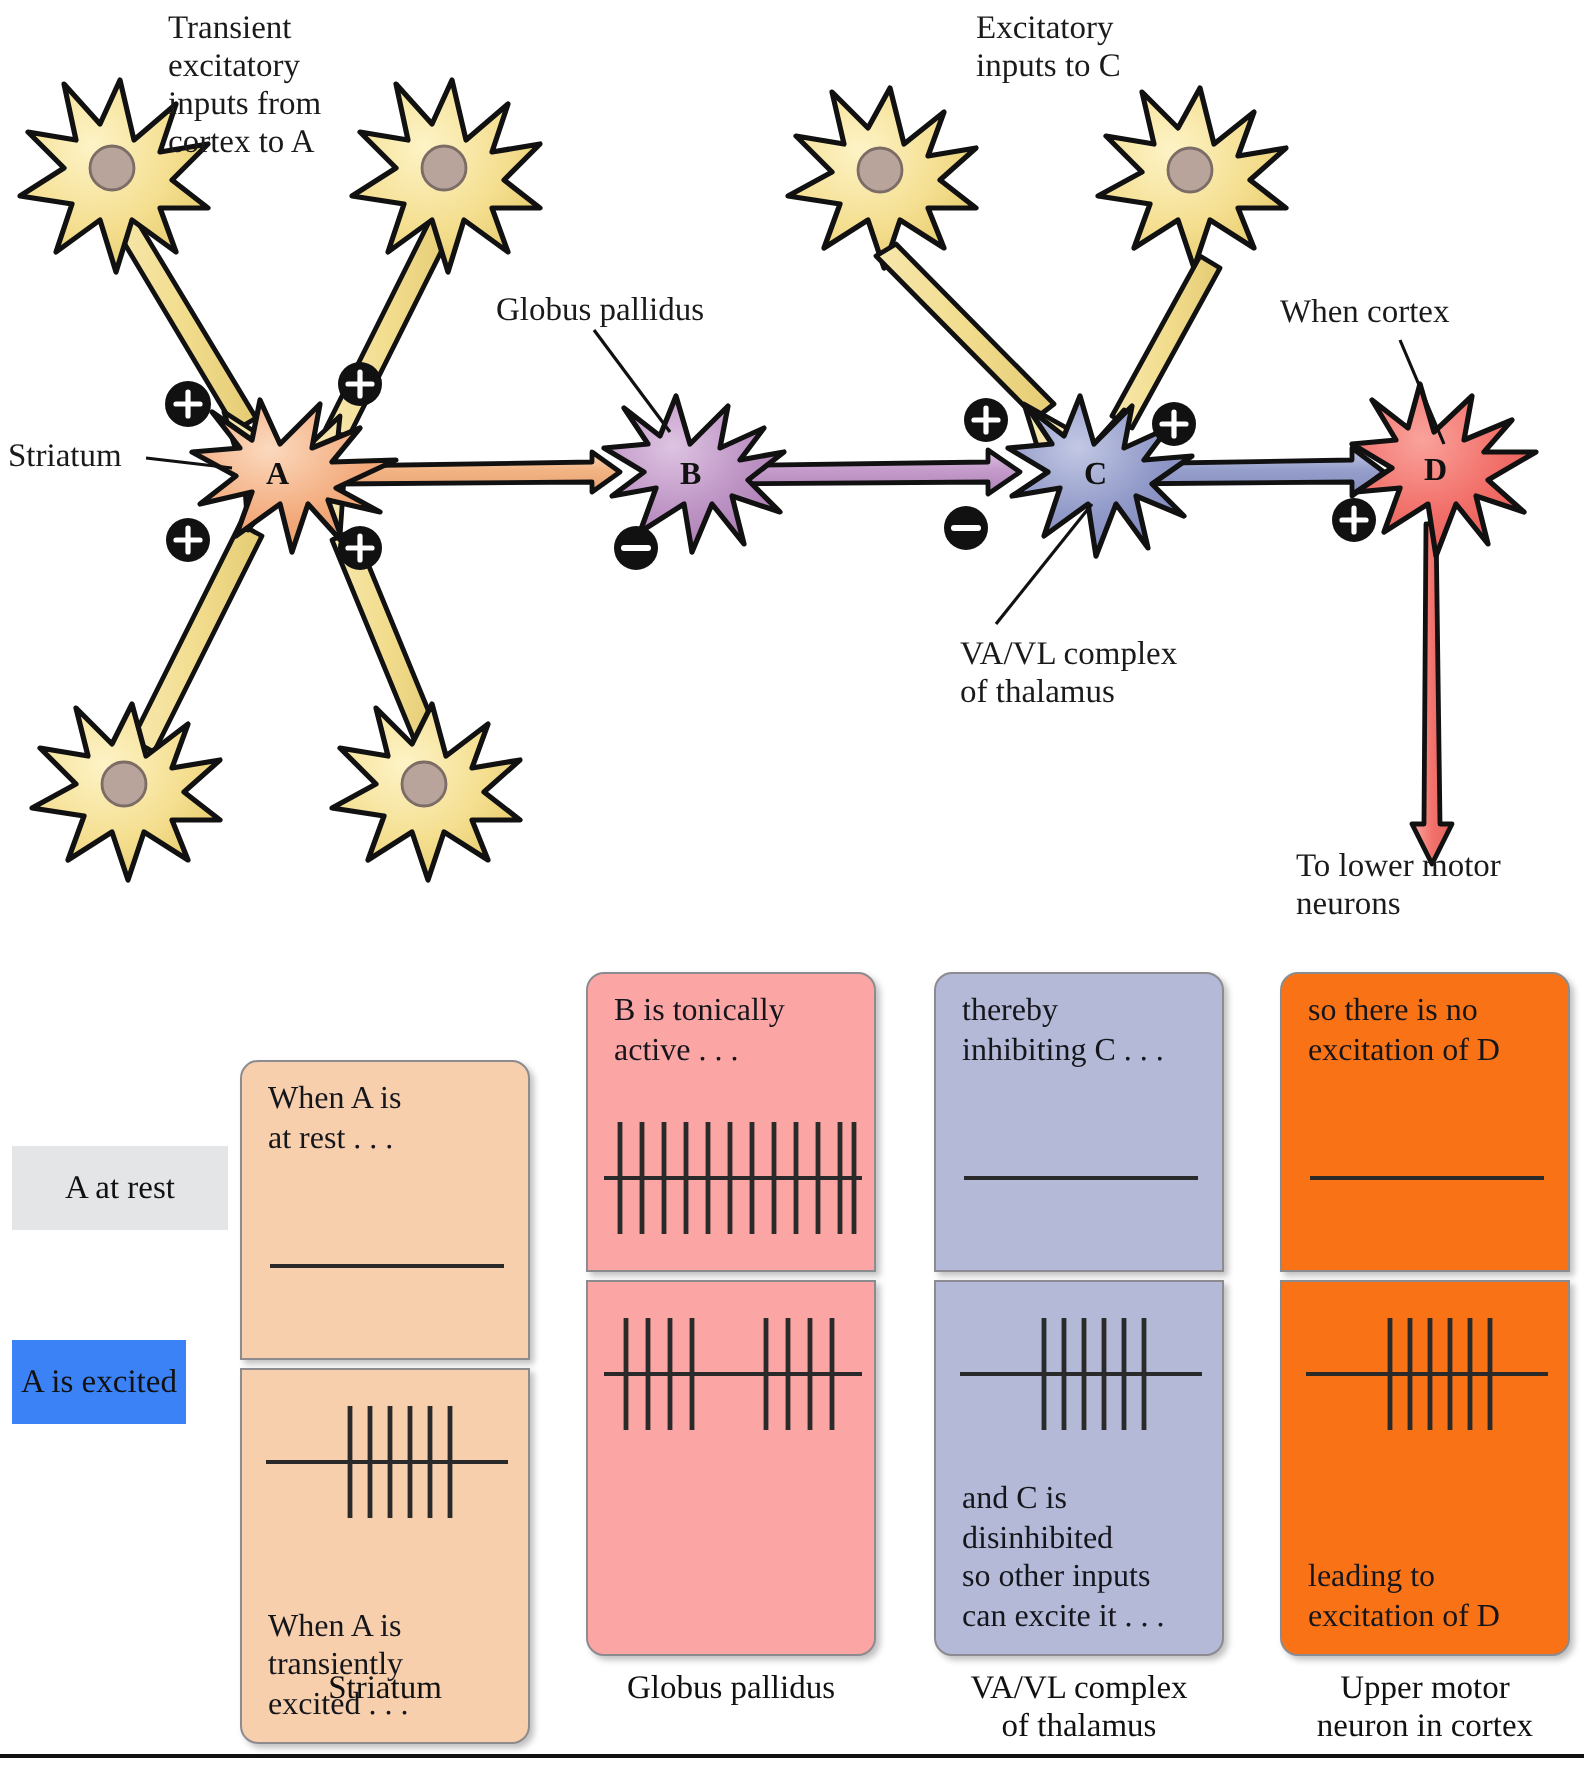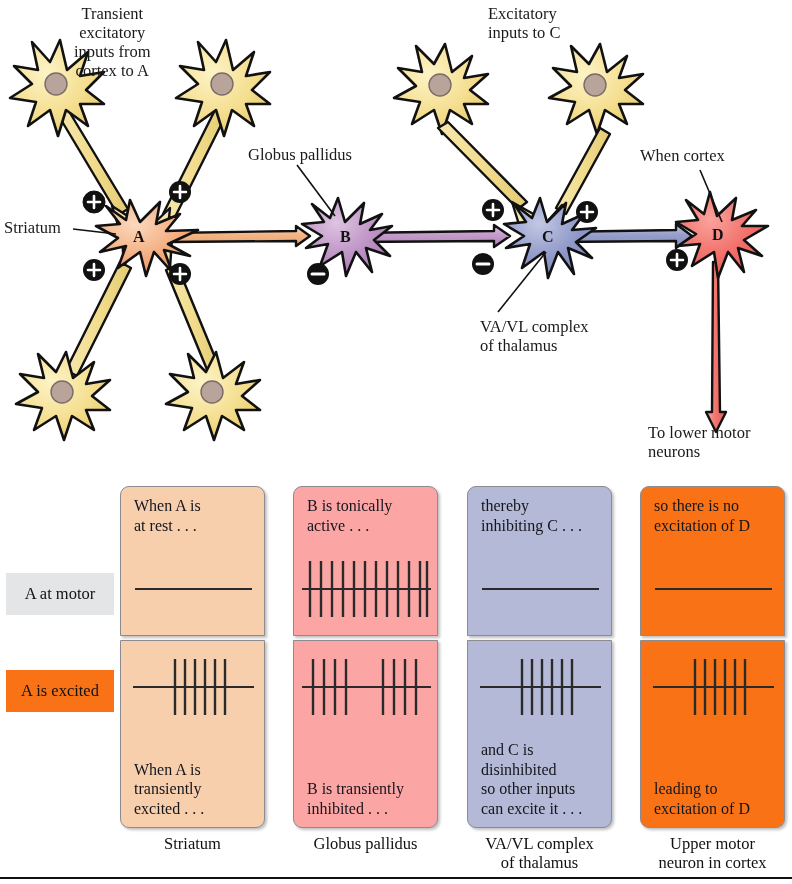--- a/index.html
+++ b/index.html
@@ -6,47 +6,47 @@
   body{
     width:792px;height:884px;position:relative;overflow:hidden;
     font-family:"Liberation Serif","DejaVu Serif",serif;
     color:#111;
   }
   .stage{position:absolute;inset:0;}
   svg.diagram{position:absolute;left:0;top:0;width:792px;height:884px;}
 
   
   .anno{position:absolute;font-size:16.5px;line-height:19px;color:#1a1a1a;white-space:pre;}
-  #anno-cortexA{left:74px;top:4px;text-align:center;}
+  #anno-cortexA{left:84px;top:4px;}
   #anno-excitC{left:488px;top:4px;}
   #anno-globus{left:248px;top:145px;}
   #anno-motorctx{left:640px;top:146px;}
   #anno-striatum{left:4px;top:218px;}
   #anno-vavl{left:480px;top:317px;}
   #anno-lower{left:648px;top:423px;}
 
   
   .panel{position:absolute;left:0;top:478px;width:792px;height:406px;}
 
   .rowlabel{
     position:absolute;height:42px;display:flex;align-items:center;
     justify-content:center;font-size:16.5px;
   }
   #rowlabel-rest{left:6px;top:95px;width:108px;background:#e4e5e7;}
-  #rowlabel-excited{left:6px;top:192px;width:108px;background:#f97316;}
+  #rowlabel-excited{left:6px;top:192px;width:87px;background:#3b82f6;}
 
   .cellbox{
     position:absolute;width:145px;box-sizing:border-box;
     border:1px solid #8c8c90;
     box-shadow:2px 2px 3px rgba(0,0,0,.25);
   }
   .cellbox.top{top:8px;height:150px;border-radius:9px 9px 0 0;}
   .cellbox.bot{top:162px;height:188px;border-radius:0 0 9px 9px;}
 
-  .col1{left:120px;}
+  .col1{left:120px;margin-top:44px;}
   .col2{left:293px;}
   .col3{left:467px;}
   .col4{left:640px;}
 
   .c-striatum{background:#f7cfac;}
   .c-globus{background:#fca5a5;}
   .c-thal{background:#b3b9d6;}
   .c-cortex{background:#f97316;}
 
   .celltext{
@@ -293,21 +293,21 @@
   <div class="anno" id="anno-globus">Globus pallidus</div>
   <div class="anno" id="anno-motorctx">When cortex</div>
   <div class="anno" id="anno-striatum">Striatum</div>
   <div class="anno" id="anno-vavl">VA/VL complex
 of thalamus</div>
   <div class="anno" id="anno-lower">To lower motor
 neurons</div>
 
   <div class="panel">
 
-    <div class="rowlabel" id="rowlabel-rest">A at motor</div>
+    <div class="rowlabel" id="rowlabel-rest">A at rest</div>
     <div class="rowlabel" id="rowlabel-excited">A is excited</div>
 
     <div class="cellbox top col1 c-striatum">
       <div class="celltext t-top">When A is
 at rest . . .</div>
       <svg class="trace" viewBox="0 0 145 80">
         <line x1="14" y1="40" x2="131" y2="40" stroke="#2a2a2a" stroke-width="2"></line>
       </svg>
     </div>
     <div class="cellbox bot col1 c-striatum">
@@ -355,22 +355,20 @@
           <line x1="19" y1="12" x2="19" y2="68"></line>
           <line x1="30" y1="12" x2="30" y2="68"></line>
           <line x1="41" y1="12" x2="41" y2="68"></line>
           <line x1="52" y1="12" x2="52" y2="68"></line>
           <line x1="89" y1="12" x2="89" y2="68"></line>
           <line x1="100" y1="12" x2="100" y2="68"></line>
           <line x1="111" y1="12" x2="111" y2="68"></line>
           <line x1="122" y1="12" x2="122" y2="68"></line>
         </g>
       </svg>
-      <div class="celltext t-bot">B is transiently
-inhibited . . .</div>
     </div>
 
     <div class="cellbox top col3 c-thal">
       <div class="celltext t-top">thereby
 inhibiting C . . .</div>
       <svg class="trace" viewBox="0 0 145 80">
         <line x1="14" y1="40" x2="131" y2="40" stroke="#2a2a2a" stroke-width="2"></line>
       </svg>
     </div>
     <div class="cellbox bot col3 c-thal">

